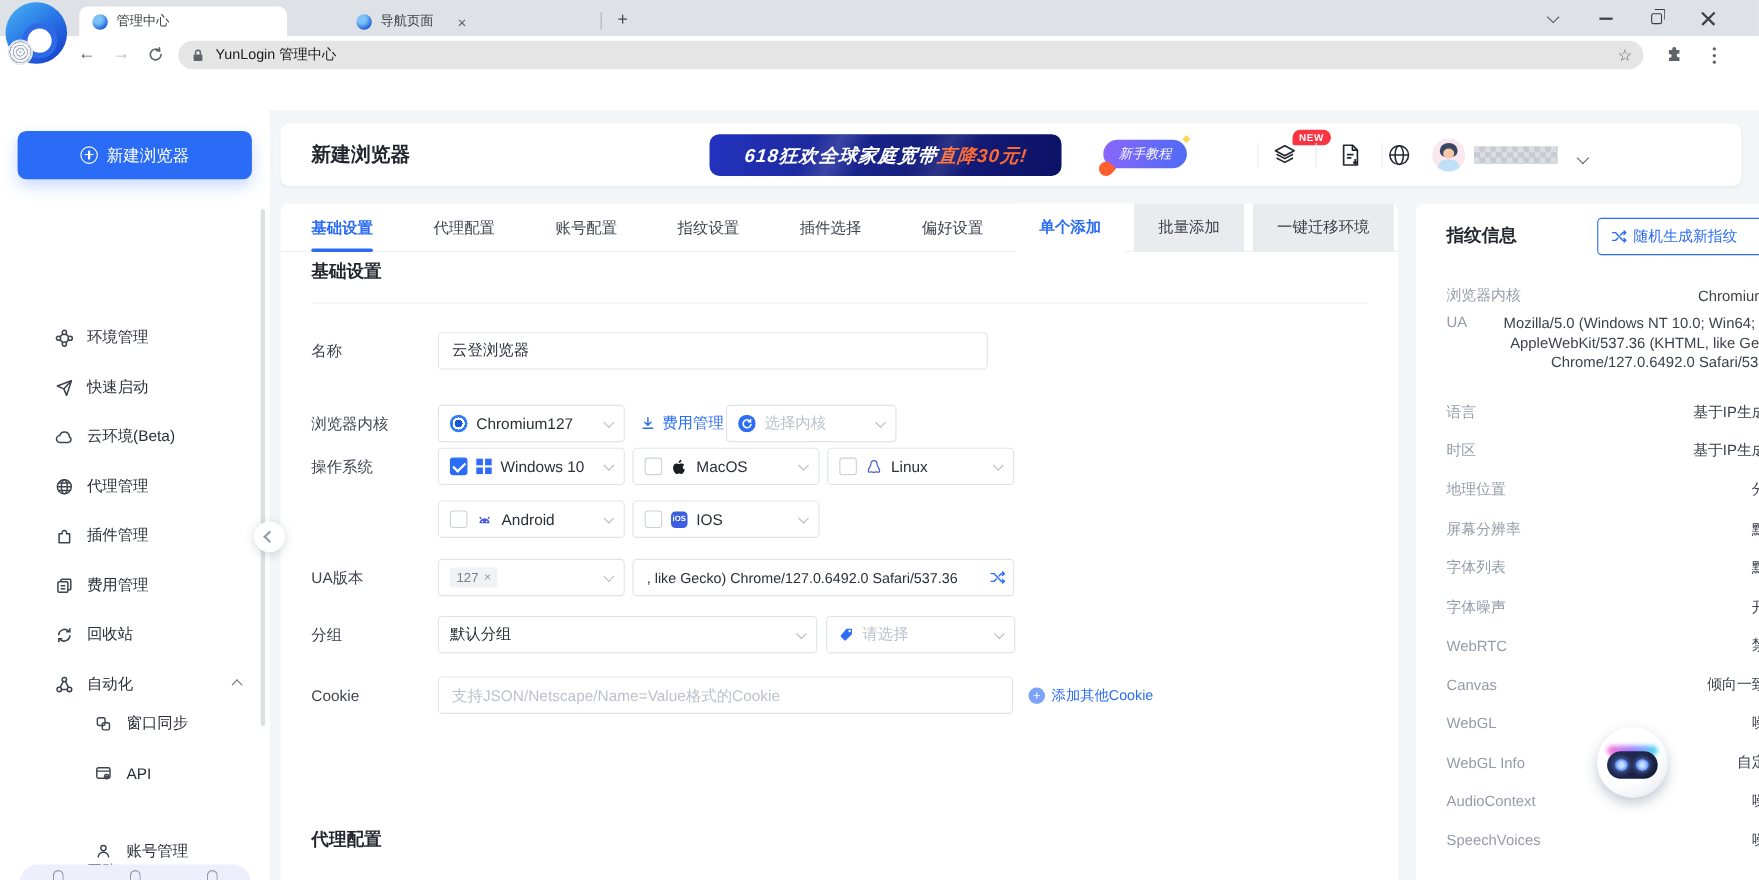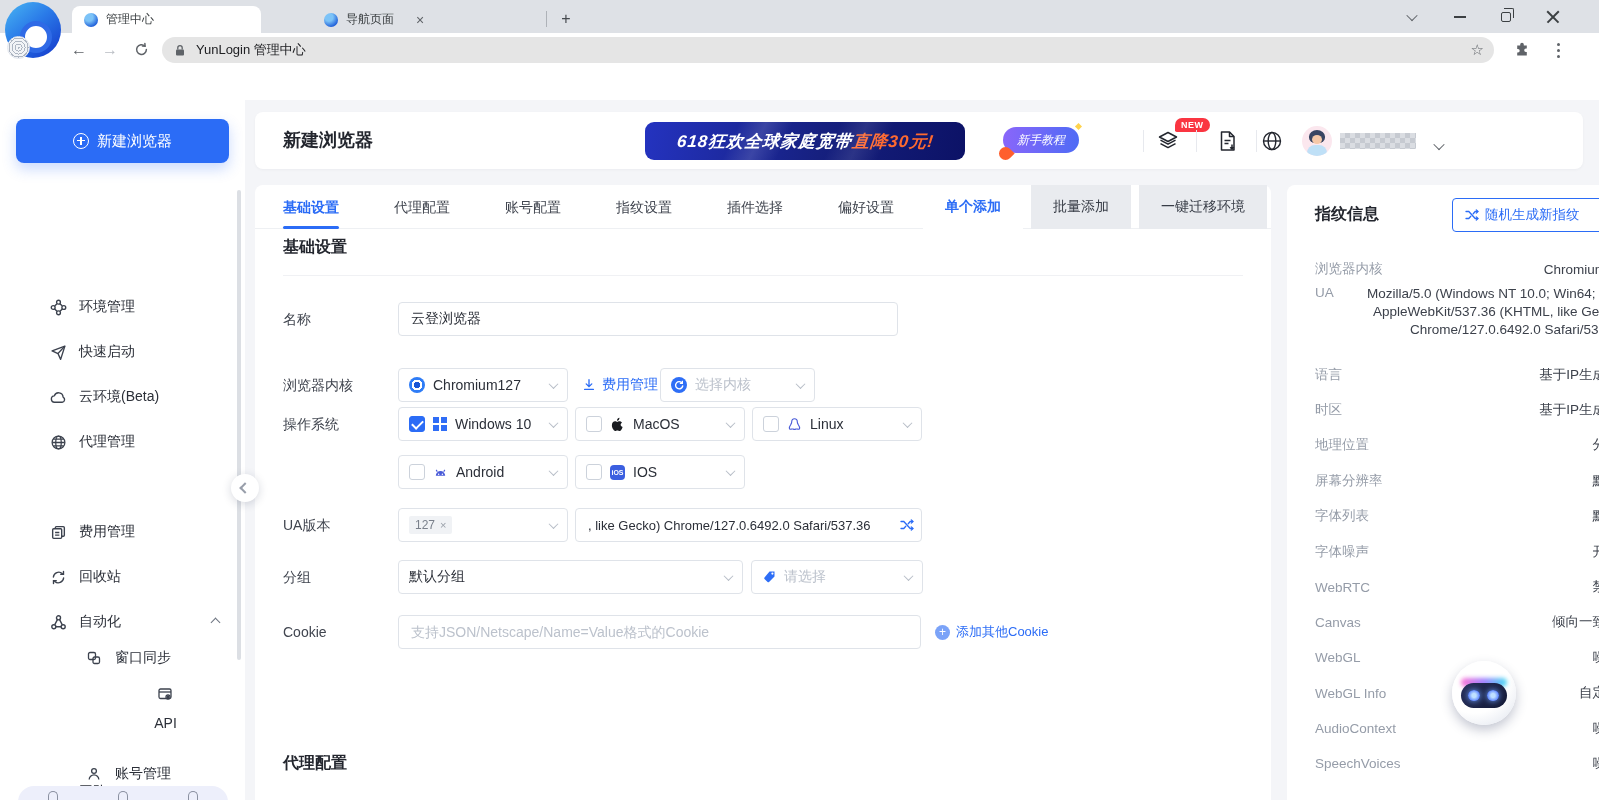--- a/index.html
+++ b/index.html
@@ -236,20 +236,28 @@
     <div class="sitem" style="top:325px;">
       <span class="sic">
           <svg width="17" height="17" viewBox="0 0 16 16" fill="none" stroke="currentColor" stroke-width="1.2">
             <circle cx="8" cy="8" r="6"></circle>
             <ellipse cx="8" cy="8" rx="2.6" ry="6"></ellipse>
             <path d="M2.2 8h11.6 M3.1 4.8h9.8 M3.1 11.2h9.8"></path>
           </svg>
         </span>
       <span>代理管理</span>
     </div>
+    <div class="sitem" style="top:370px;">
+      <span class="sic">
+          <svg width="17" height="17" viewBox="0 0 16 16" fill="none" stroke="currentColor" stroke-width="1.3" stroke-linejoin="round">
+            <path d="M3.5 13.5V5.8h2.6a2 2 0 1 1 3.8 0h2.6v7.7z"></path>
+          </svg>
+        </span>
+      <span>插件管理</span>
+    </div>
     <div class="sitem" style="top:415px;">
       <span class="sic">
           <svg width="17" height="17" viewBox="0 0 16 16" fill="none" stroke="currentColor" stroke-width="1.3">
             <rect x="2.5" y="4.5" width="8.5" height="9" rx="1"></rect>
             <path d="M5 4.5V3.5a1 1 0 0 1 1-1h6.5a1 1 0 0 1 1 1v7a1 1 0 0 1-1 1h-1.5 M4.8 8h4 M4.8 10.5h4"></path>
           </svg>
         </span>
       <span>费用管理</span>
     </div>
     <div class="sitem" style="top:460px;">
@@ -275,21 +283,21 @@
     </div>
     <div class="sitem sub" style="top:541px;">
       <span class="sic">
           <svg width="16" height="16" viewBox="0 0 16 16" fill="none" stroke="currentColor" stroke-width="1.3">
             <rect x="2.5" y="2.5" width="7" height="7" rx="1.5"></rect>
             <rect x="7" y="7" width="6.5" height="6.5" rx="1.5"></rect>
           </svg>
         </span>
       <span>窗口同步</span>
     </div>
-    <div class="sitem sub" style="top:586px;flex-direction:column;">
+    <div class="sitem sub" style="top:586px;">
       <span class="sic">
           <svg width="16" height="16" viewBox="0 0 16 16" fill="none" stroke="currentColor" stroke-width="1.3">
             <rect x="2" y="3" width="12" height="9.5" rx="1.5"></rect>
             <path d="M2 6h12"></path>
             <circle cx="11" cy="11" r="2"></circle>
             <circle cx="11" cy="11" r="0.6" fill="currentColor"></circle>
           </svg>
         </span>
       <span>API</span>
     </div>

